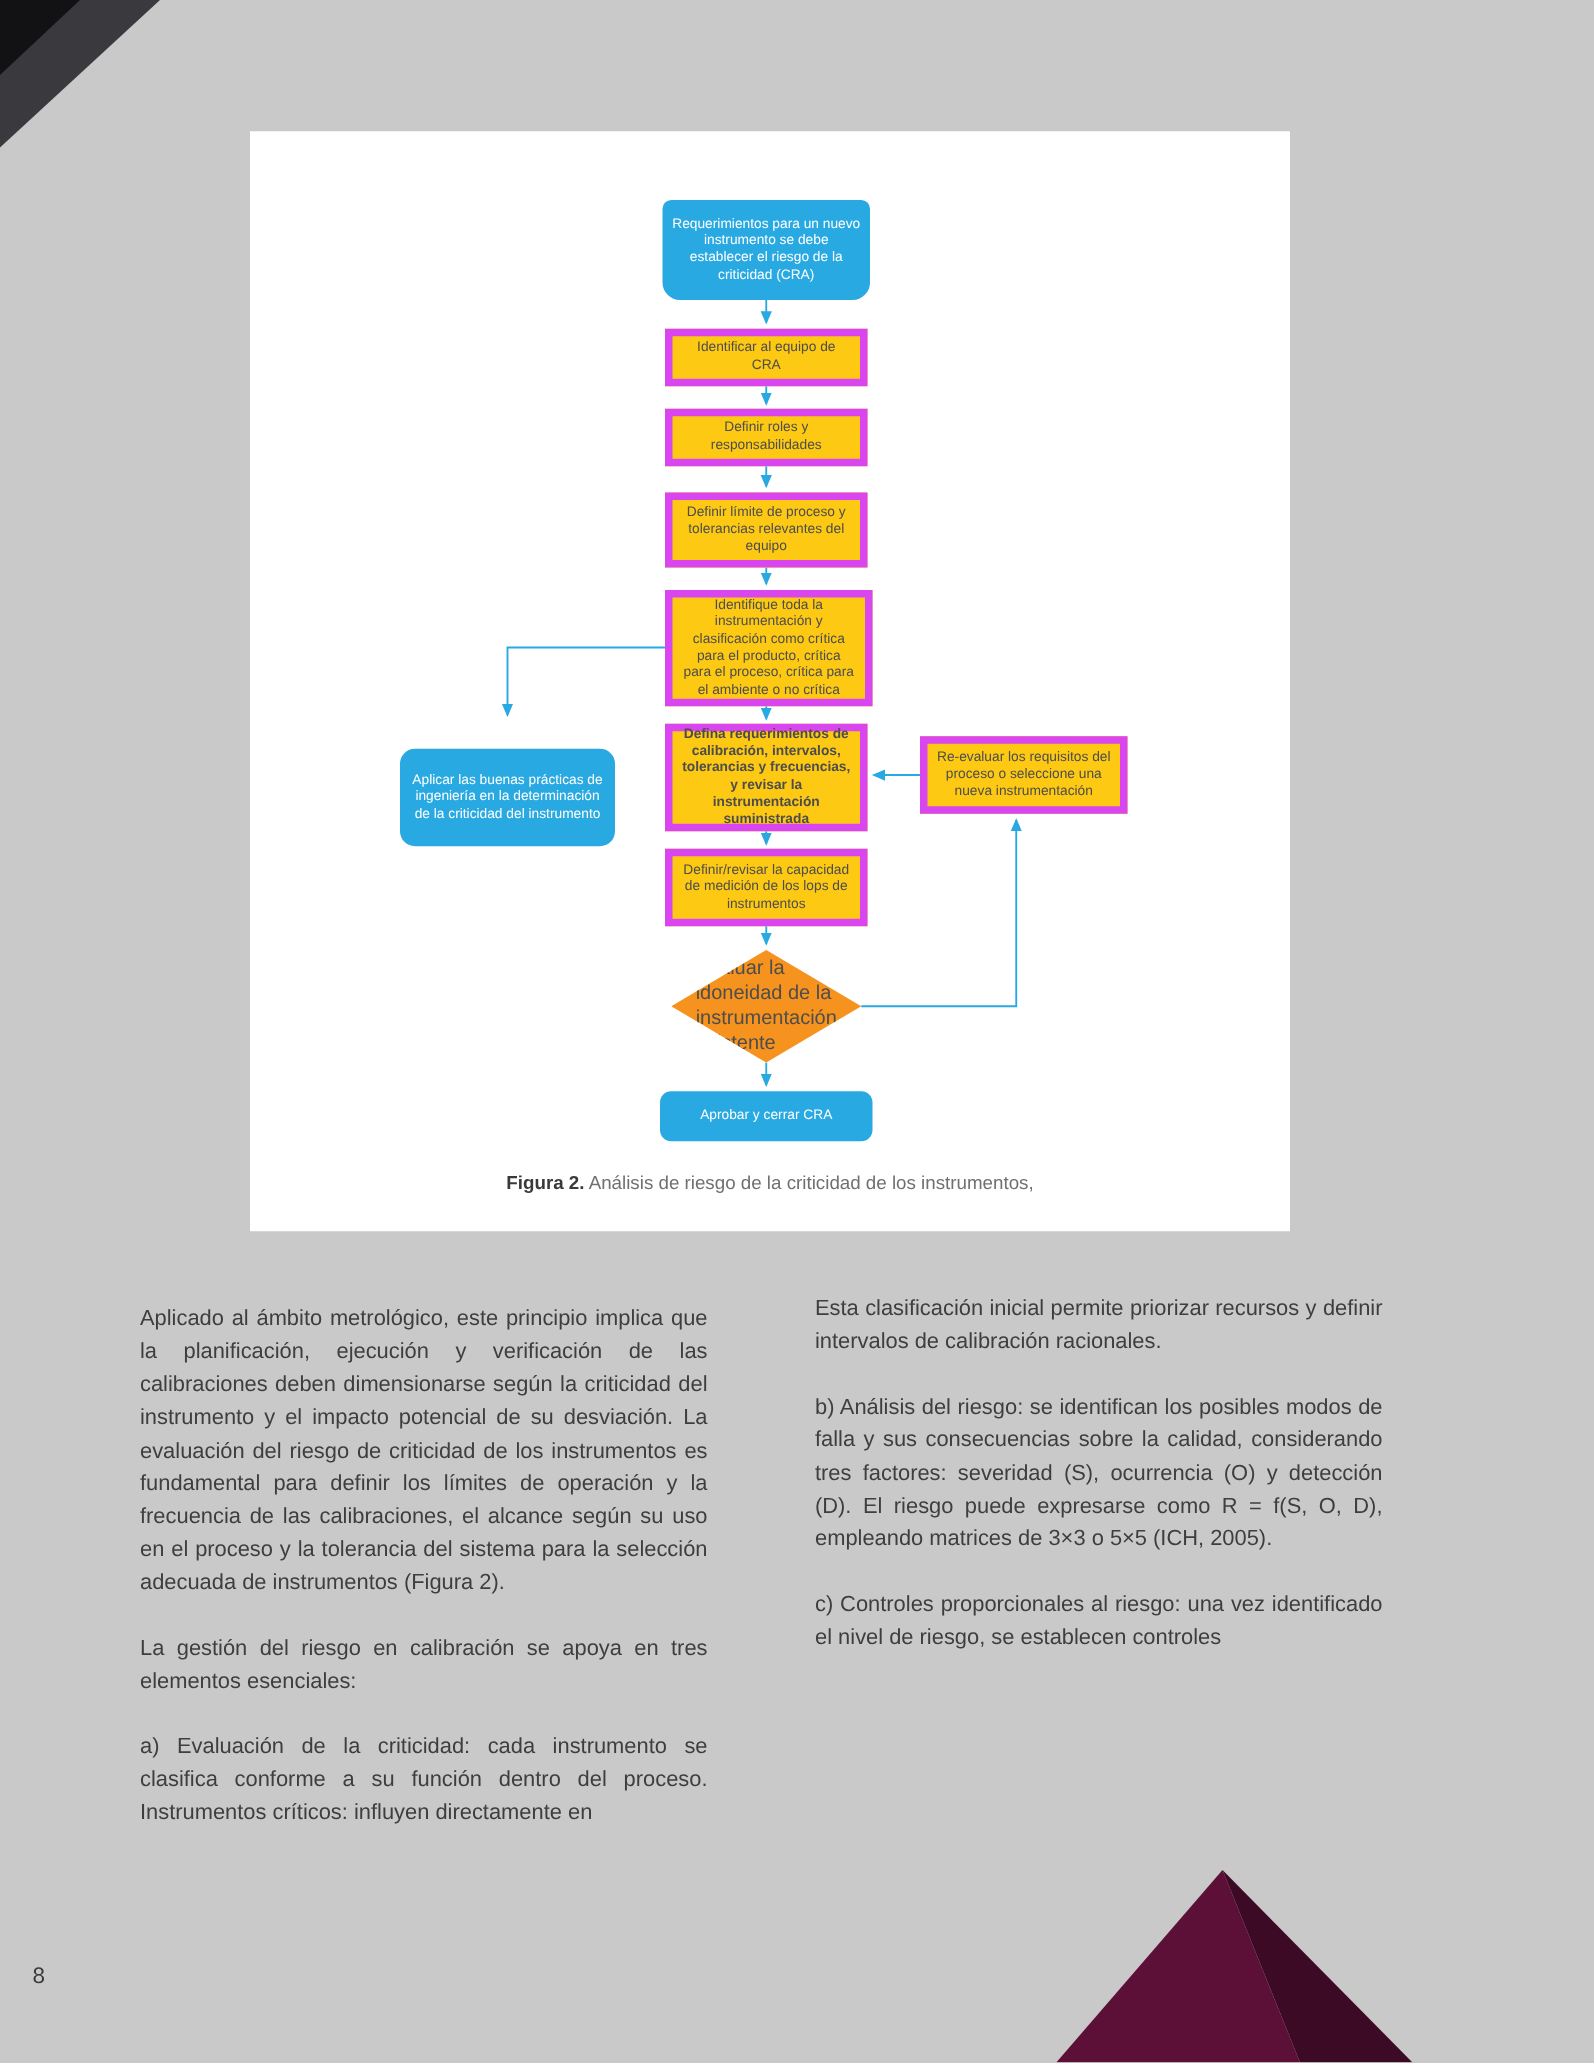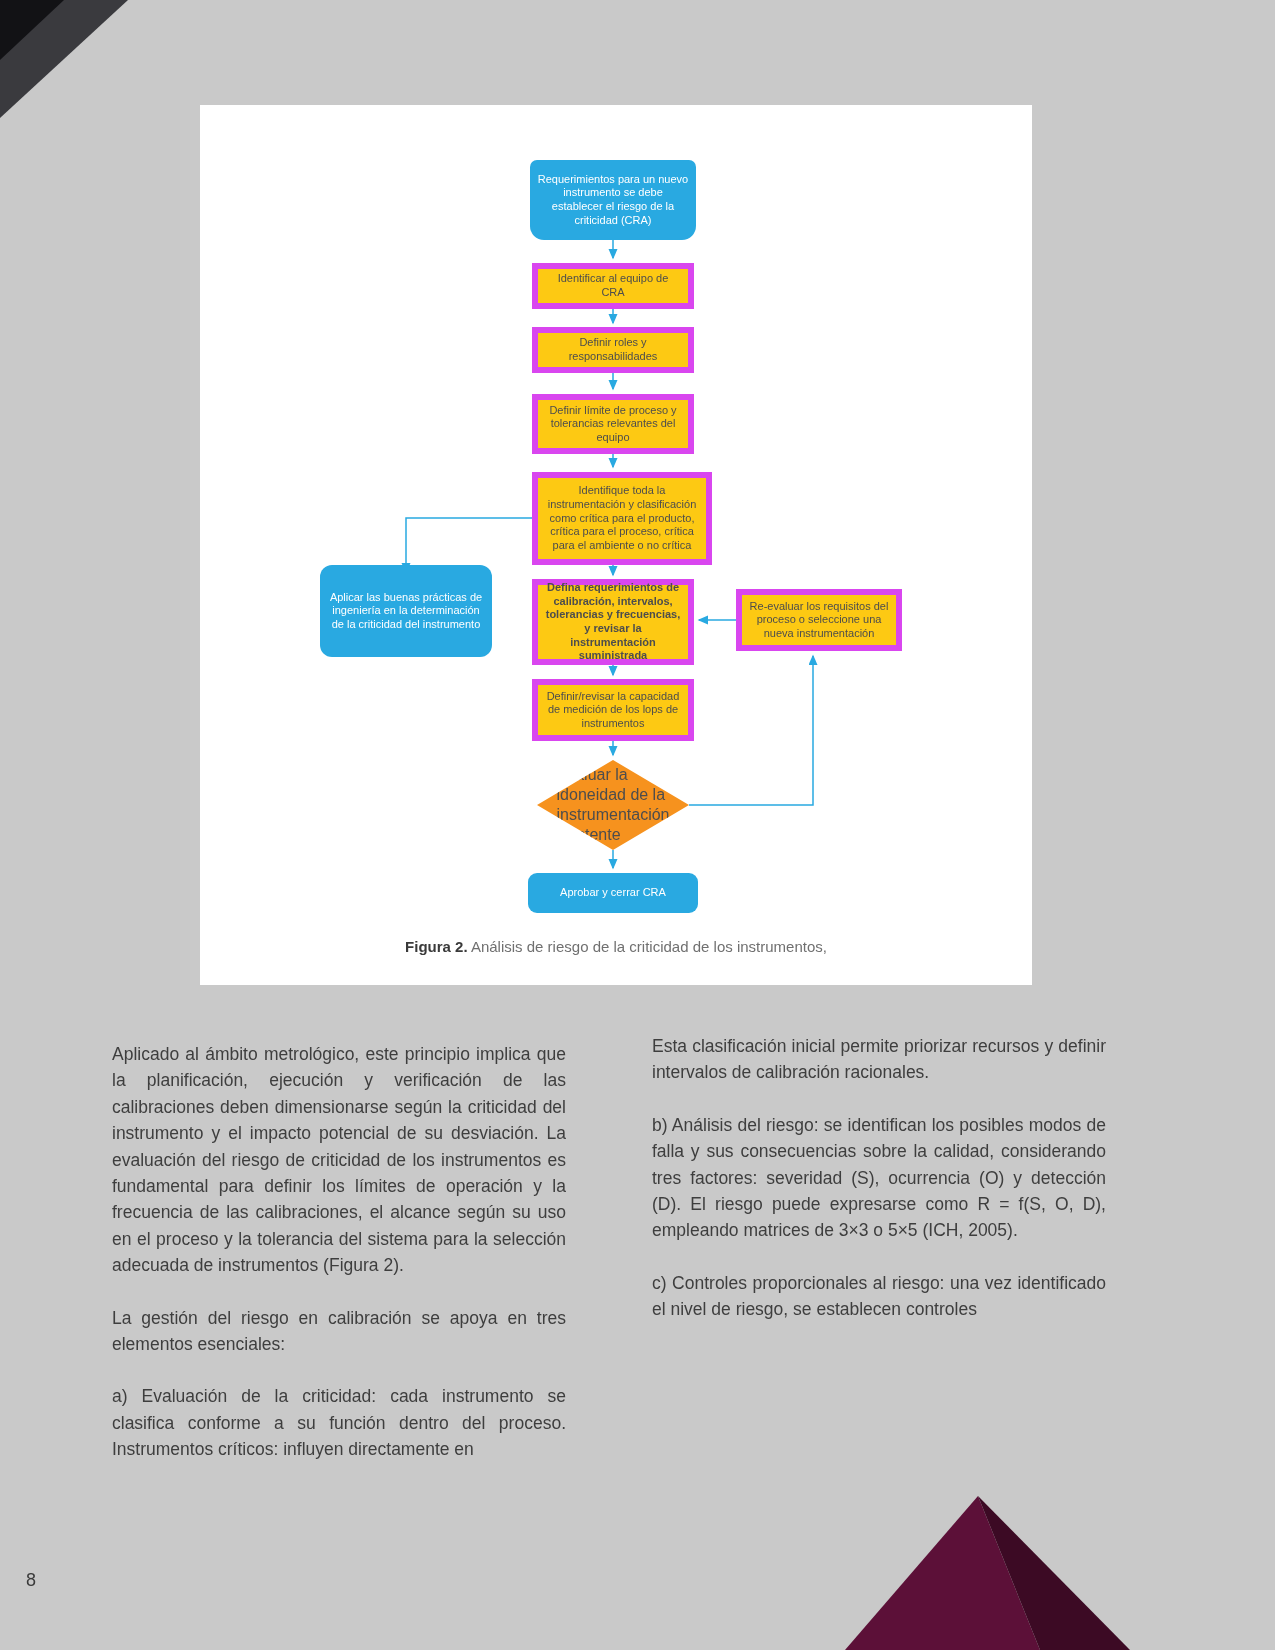--- a/index.html
+++ b/index.html
@@ -92,23 +92,23 @@
     </svg>
 
     <div class="node blue start-shape" style="left:330px;top:55px;width:166px;height:80px;">Requerimientos para un nuevo instrumento se debe establecer el riesgo de la criticidad (CRA)</div>
 
     <div class="node yellow" style="left:332px;top:158px;width:162px;height:46px;">Identificar al equipo de CRA</div>
 
     <div class="node yellow" style="left:332px;top:222px;width:162px;height:46px;">Definir roles y responsabilidades</div>
 
     <div class="node yellow" style="left:332px;top:289px;width:162px;height:60px;">Definir límite de proceso y tolerancias relevantes del equipo</div>
 
-    <div class="node yellow" style="left:332px;top:367px;width:180px;height:93px;">Identifique toda la instrumentación y clasificación como crítica para el producto, crítica para el proceso, crítica para el ambiente o no crítica</div>
+    <div class="node yellow" style="left:332px;top:367px;width:166px;height:93px;">Identifique toda la instrumentación y clasificación como crítica para el producto, crítica para el proceso, crítica para el ambiente o no crítica</div>
 
-    <div class="node blue pill" style="left:120px;top:460px;width:172px;height:92px;">Aplicar las buenas prácticas de ingeniería en la determinación de la criticidad del instrumento</div>
+    <div class="node blue pill" style="left:120px;top:494px;width:172px;height:78px;">Aplicar las buenas prácticas de ingeniería en la determinación de la criticidad del instrumento</div>
 
     <div class="node yellow" style="left:332px;top:474px;width:162px;height:86px;font-weight:bold;">Defina requerimientos de calibración, intervalos, tolerancias y frecuencias, y revisar la instrumentación suministrada</div>
 
     <div class="node yellow" style="left:332px;top:574px;width:162px;height:62px;">Definir/revisar la capacidad de medición de los lops de instrumentos</div>
 
     <div class="node yellow" style="left:536px;top:484px;width:166px;height:62px;">Re-evaluar los requisitos del proceso o seleccione una nueva instrumentación</div>
 
     <div class="diamond" style="left:337px;top:655px;width:152px;height:90px;">Evaluar la idoneidad de la instrumentación existente</div>
 
     <div class="node blue" style="left:328px;top:768px;width:170px;height:40px;">Aprobar y cerrar CRA</div>

